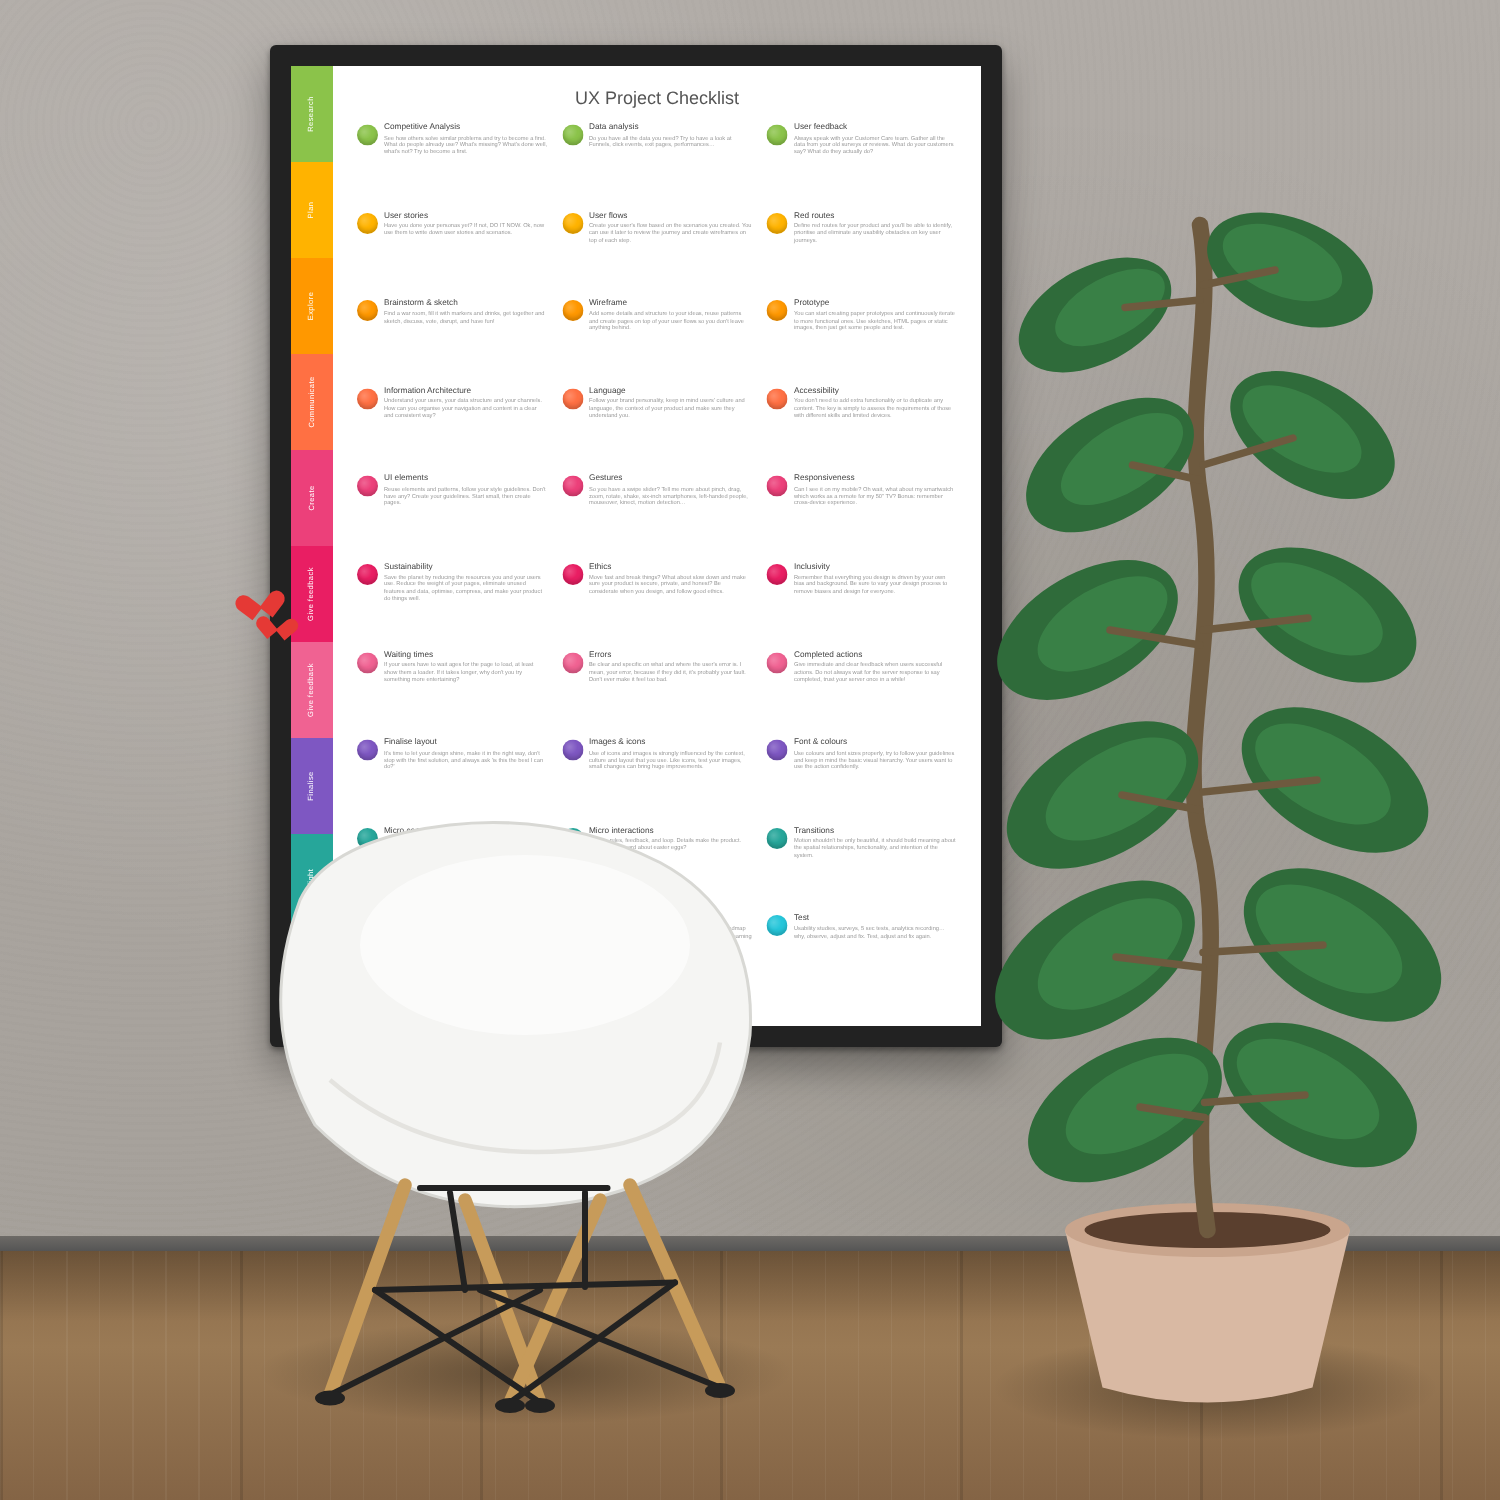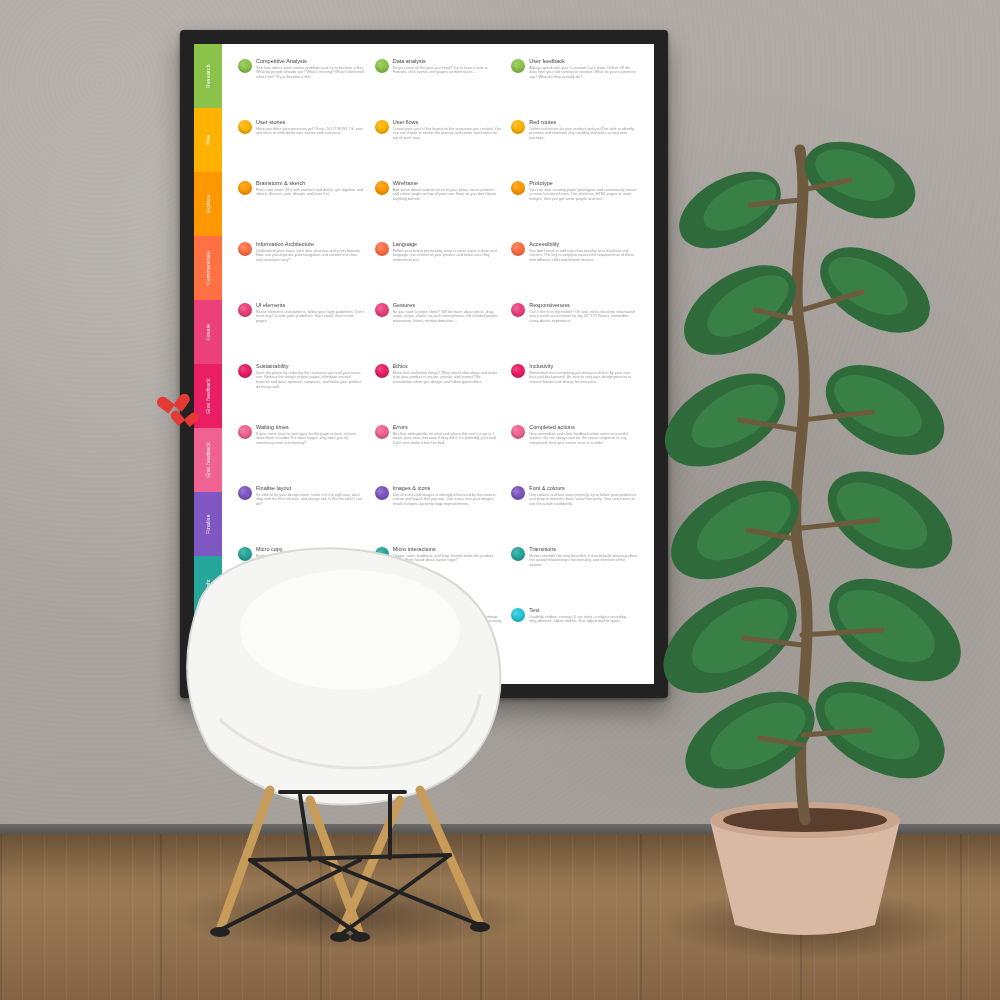--- a/index.html
+++ b/index.html
@@ -99,20 +99,21 @@
             <span>Finalise</span>
           </div>
           <div style="background: rgb(38, 166, 154);">
             <span>Delight</span>
           </div>
           <div style="background: rgb(38, 198, 218);">
             <span>Analyse</span>
           </div>
         </div>
       <div class="content">
+        <div class="ptitle">UX Project Checklist</div>
         <div class="grid" id="grid">
             <div class="cell">
               <div class="ico" style="--c: #8bc34a;"></div>
               <div class="txt">
                 <div class="h">Competitive Analysis</div>
                 <div class="d">See how others solve similar problems and try to become a first. What do people already use? What's missing? What's done well, what's not? Try to become a first.</div>
               </div>
             </div>
             <div class="cell">
               <div class="ico" style="--c: #8bc34a;"></div>

